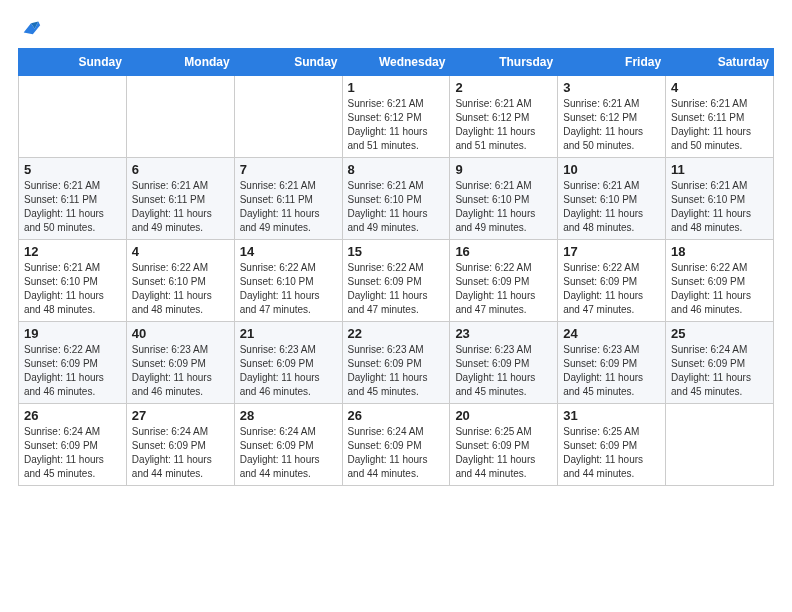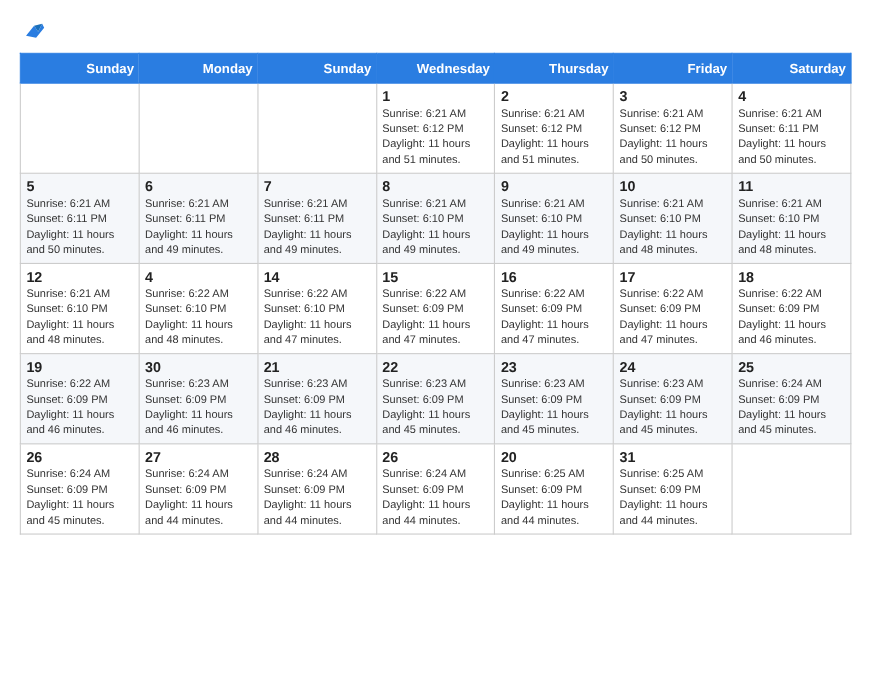--- a/index.html
+++ b/index.html
@@ -255,21 +255,21 @@
           </td>
         </tr>
         <tr>
           <td>
             <span class="day-number">19</span>
             <div class="day-info" style="white-space: pre-line;">Sunrise: 6:22 AM
 Sunset: 6:09 PM
 Daylight: 11 hours and 46 minutes.</div>
           </td>
           <td>
-            <span class="day-number">30</span>
+            <span class="day-number">40</span>
             <div class="day-info" style="white-space: pre-line;">Sunrise: 6:23 AM
 Sunset: 6:09 PM
 Daylight: 11 hours and 46 minutes.</div>
           </td>
           <td>
             <span class="day-number">21</span>
             <div class="day-info" style="white-space: pre-line;">Sunrise: 6:23 AM
 Sunset: 6:09 PM
 Daylight: 11 hours and 46 minutes.</div>
           </td>

